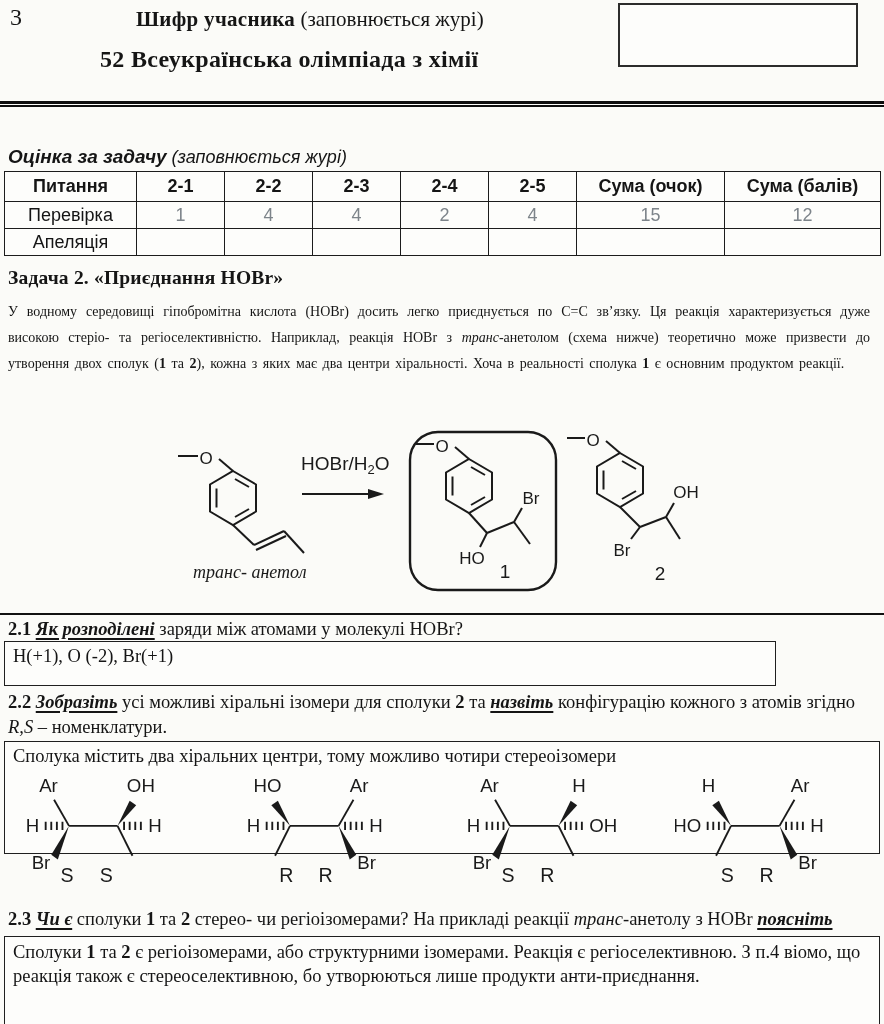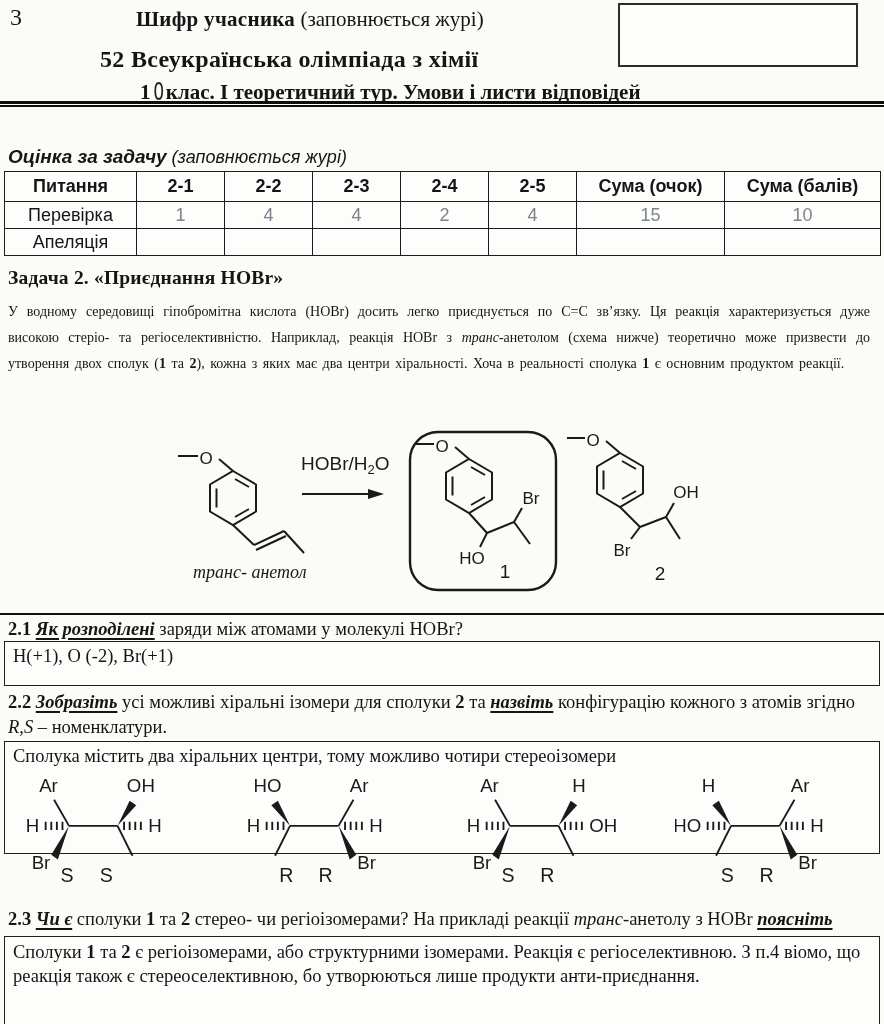--- a/index.html
+++ b/index.html
@@ -53,38 +53,37 @@
   text.cnum { font-family:"Liberation Sans", sans-serif; font-size:19px; fill:#1a1a1a; }
   text.struct-label { font-family:"Liberation Serif", serif; font-style:italic; font-size:18px; fill:#1a1a1a; }
 
   
   .sep-line { left:0; top:613px; width:884px; border-top:2px solid #111; }
   .q-text { left:8px; top:617px; width:866px; font-size:18.5px; line-height:25px; }
   .q22-text { top:690px; }
   .q23-text { top:887px;margin-top:20px; }
   .ans-box { left:4px; border:1.6px solid #1f1f1f; background:#fdfdfb; padding:2px 8px;
     font-size:18.5px; line-height:24px; }
-  .q21-box { top:641px; width:876px; height:45px; }
+  .q21-box { top:641px; width:772px; height:45px; }
   .q22-box { top:741px; width:876px; height:113px; padding:2px 4px; }
   .q23-box { top:936px; width:876px; height:96px; padding:3px 8px; }
   .isomer-row { display:flex; justify-content:space-between; align-items:flex-start; padding:0 4px; }
   svg.isomer text { font-family:"Liberation Sans", sans-serif; fill:#1a1a1a; }
   svg.isomer text.lab { font-size:20px; }
   svg.isomer text.cfg { font-size:21px; }
 </style>
 </head>
 <body>
 
 <div class="page">
 
   <div class="abs page-num">3</div>
   <div class="abs cipher-line"><b>Шифр учасника</b><span> (заповнюється журі)</span></div>
   <div class="abs cipher-box"></div>
   <div class="abs title">52 Всеукраїнська олімпіада з хімії</div>
-  <div class="abs subtitle"><span>1</span><span class="hand-zero">0</span><span>клас. І теоретичний тур. Умови і листи відповідей</span></div>
   <div class="abs double-rule"></div>
 
   <div class="abs score-caption"><b>Оцінка за задачу</b><span> (заповнюється журі)</span></div>
   <table class="abs score">
     <colgroup>
       <col style="width:132px">
         <col style="width:88px">
         <col style="width:88px">
         <col style="width:88px">
       <col style="width:88px">
@@ -104,21 +103,21 @@
       <th>Сума (балів)</th>
     </tr>
     <tr>
       <td class="row-label">Перевірка</td>
       <td class="grade">1</td>
       <td class="grade">4</td>
       <td class="grade">4</td>
       <td class="grade">2</td>
       <td class="grade">4</td>
       <td class="grade">15</td>
-      <td class="grade">10</td>
+      <td class="grade">12</td>
     </tr>
     <tr>
       <td class="row-label">Апеляція</td>
       <td class="grade"></td>
       <td class="grade"></td>
       <td class="grade"></td>
       <td class="grade"></td>
       <td class="grade"></td>
       <td class="grade"></td>
       <td class="grade"></td>

